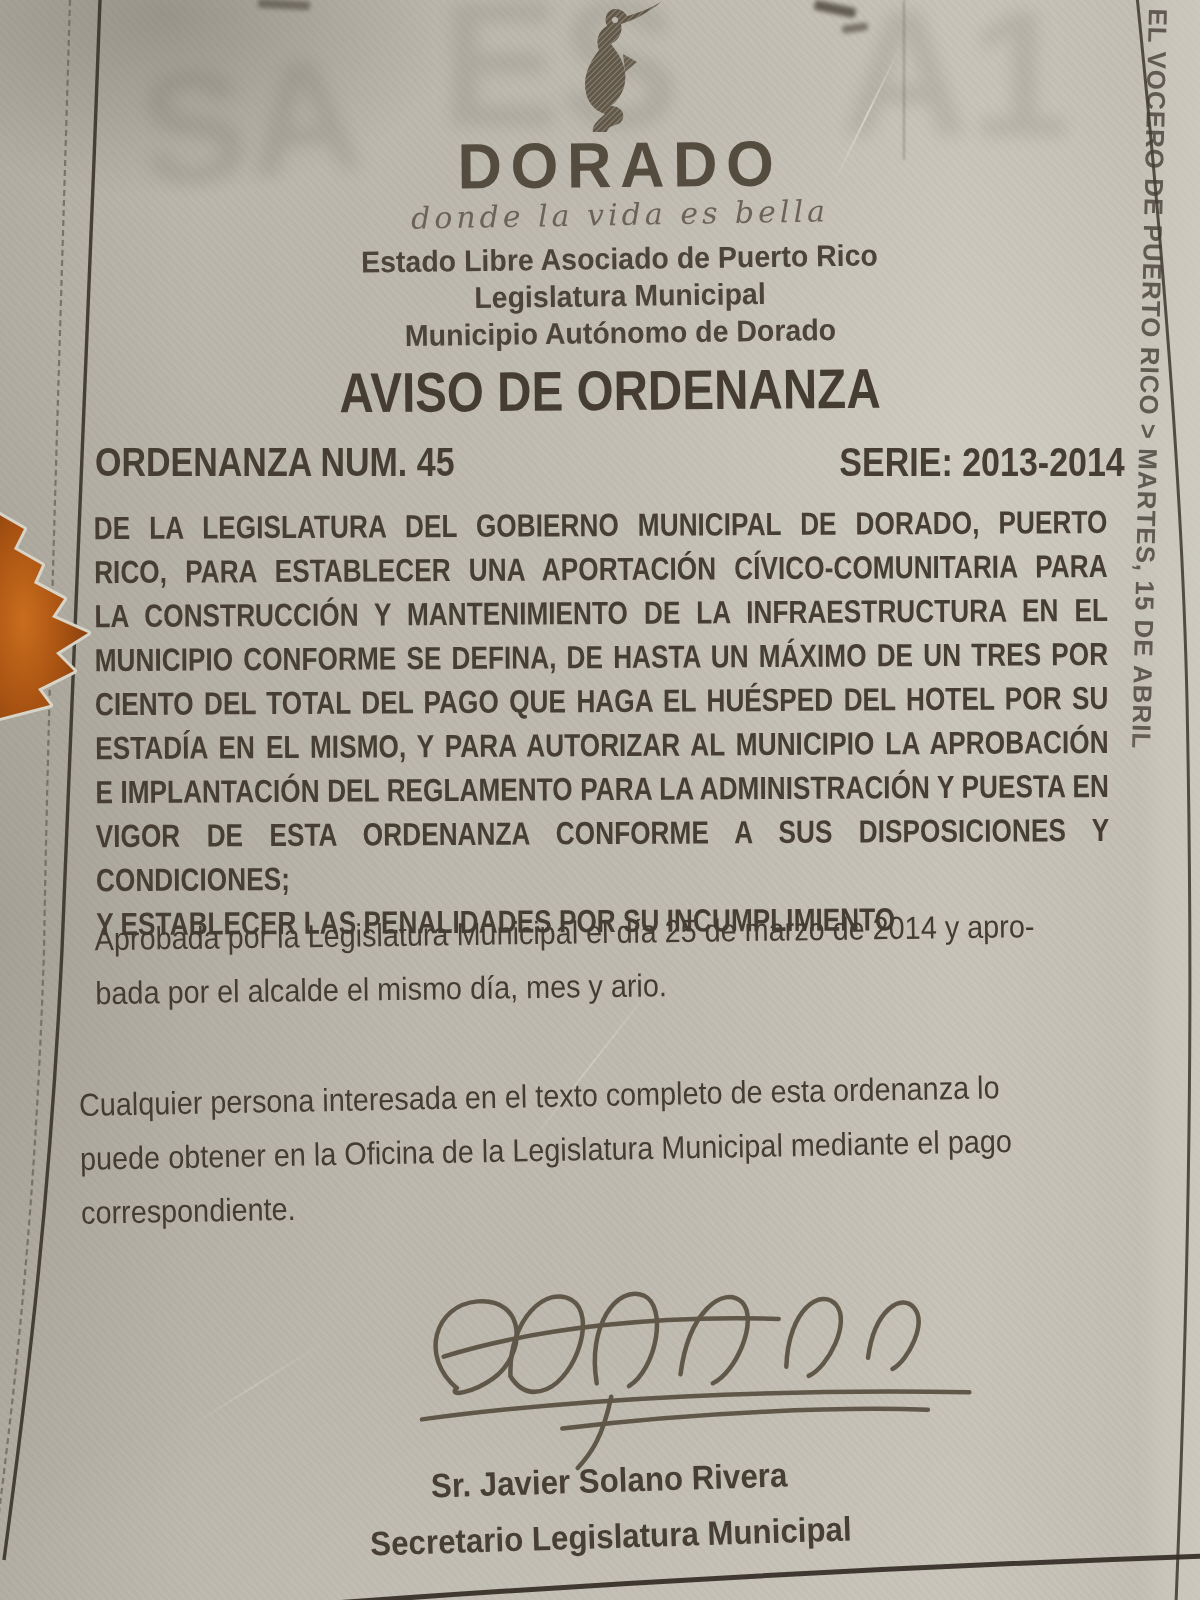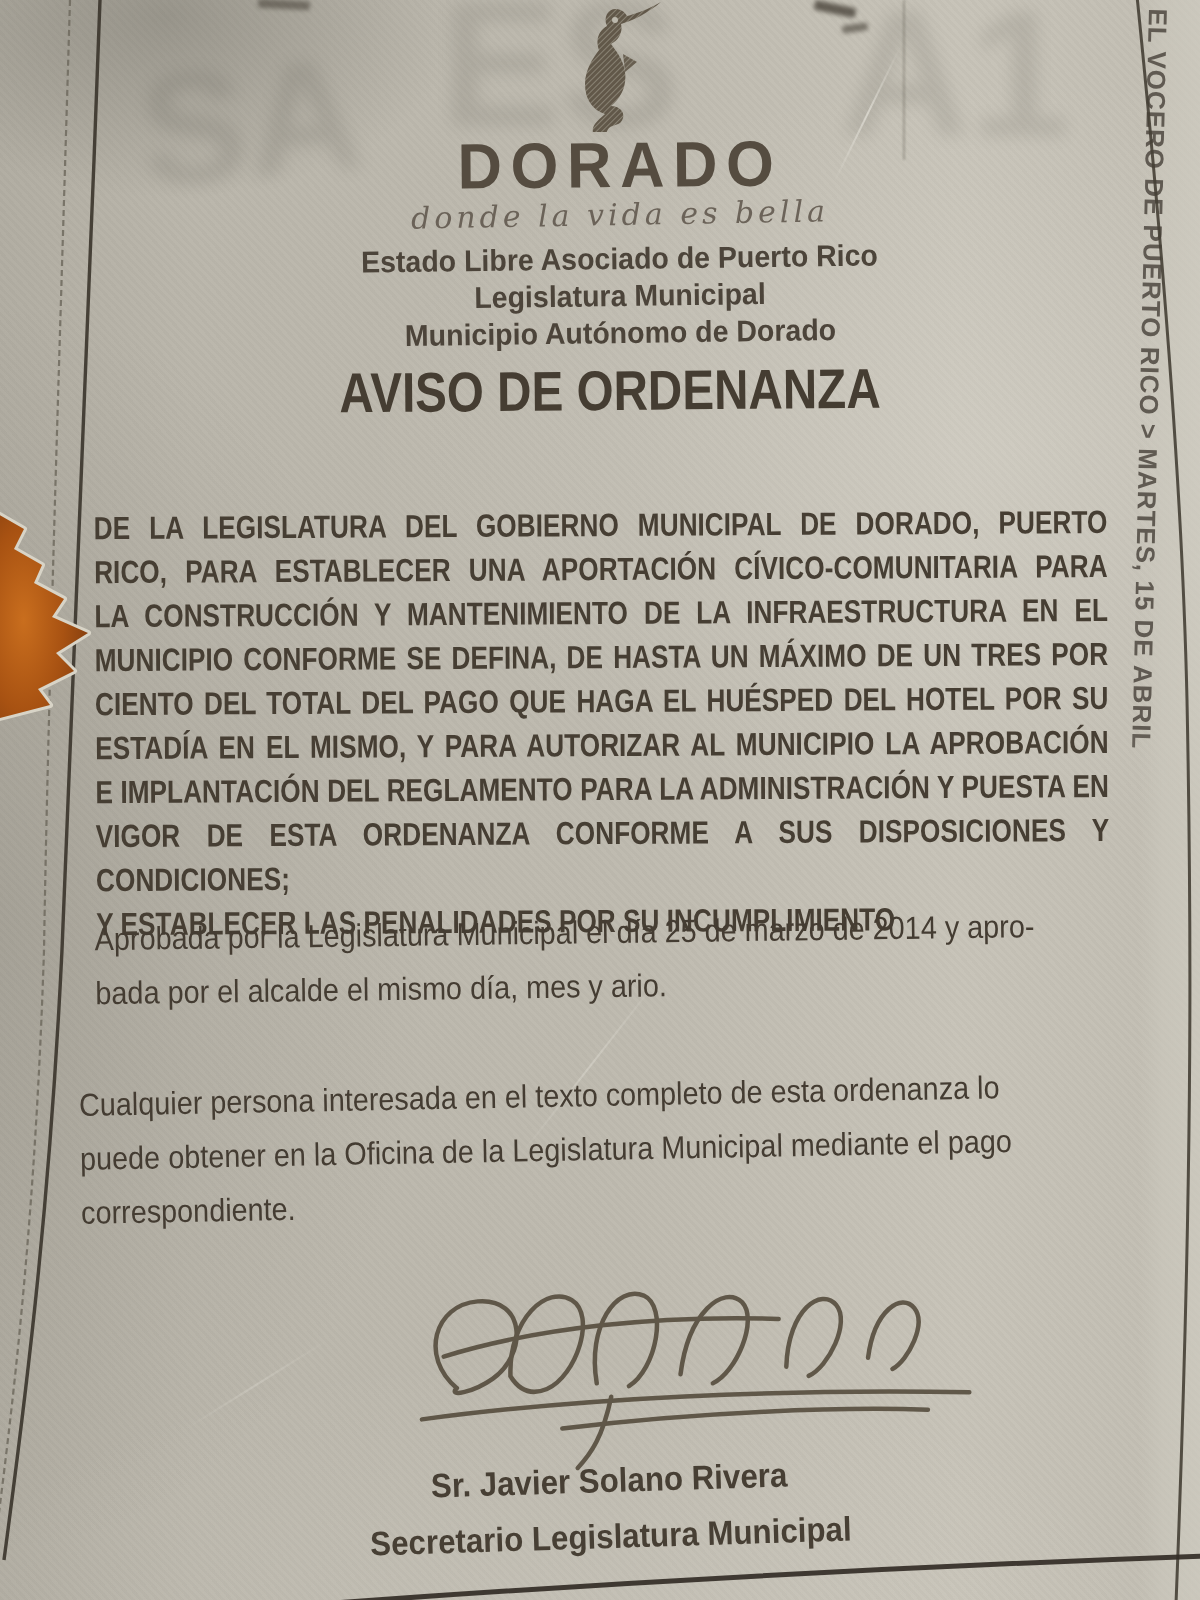--- a/index.html
+++ b/index.html
@@ -115,20 +115,24 @@
   <div class="logo-col abs dorado">DORADO</div>
   <div class="logo-col abs tagline">donde la vida es bella</div>
 
   <div class="logo-col abs org-block">
     <div class="orgline">Estado Libre Asociado de Puerto Rico</div>
     <div class="orgline">Legislatura Municipal</div>
     <div class="orgline">Municipio Autónomo de Dorado</div>
   </div>
 
   <div class="col abs aviso">AVISO DE ORDENANZA</div>
+  <div class="col abs ordrow">
+    <div class="l">ORDENANZA NUM. 45</div>
+    <div class="r">SERIE: 2013-2014</div>
+  </div>
 
   <div class="col abs body-block">
     <div class="bl">DE LA LEGISLATURA DEL GOBIERNO MUNICIPAL DE DORADO, PUERTO</div>
     <div class="bl">RICO, PARA ESTABLECER UNA APORTACIÓN CÍVICO-COMUNITARIA PARA</div>
     <div class="bl">LA CONSTRUCCIÓN Y MANTENIMIENTO DE LA INFRAESTRUCTURA EN EL</div>
     <div class="bl">MUNICIPIO CONFORME SE DEFINA, DE HASTA UN MÁXIMO DE UN TRES POR</div>
     <div class="bl">CIENTO DEL TOTAL DEL PAGO QUE HAGA EL HUÉSPED DEL HOTEL POR SU</div>
     <div class="bl">ESTADÍA EN EL MISMO, Y PARA AUTORIZAR AL MUNICIPIO LA APROBACIÓN</div>
     <div class="bl">E IMPLANTACIÓN DEL REGLAMENTO PARA LA ADMINISTRACIÓN Y PUESTA EN</div>
     <div class="bl">VIGOR DE ESTA ORDENANZA CONFORME A SUS DISPOSICIONES Y CONDICIONES;</div>

